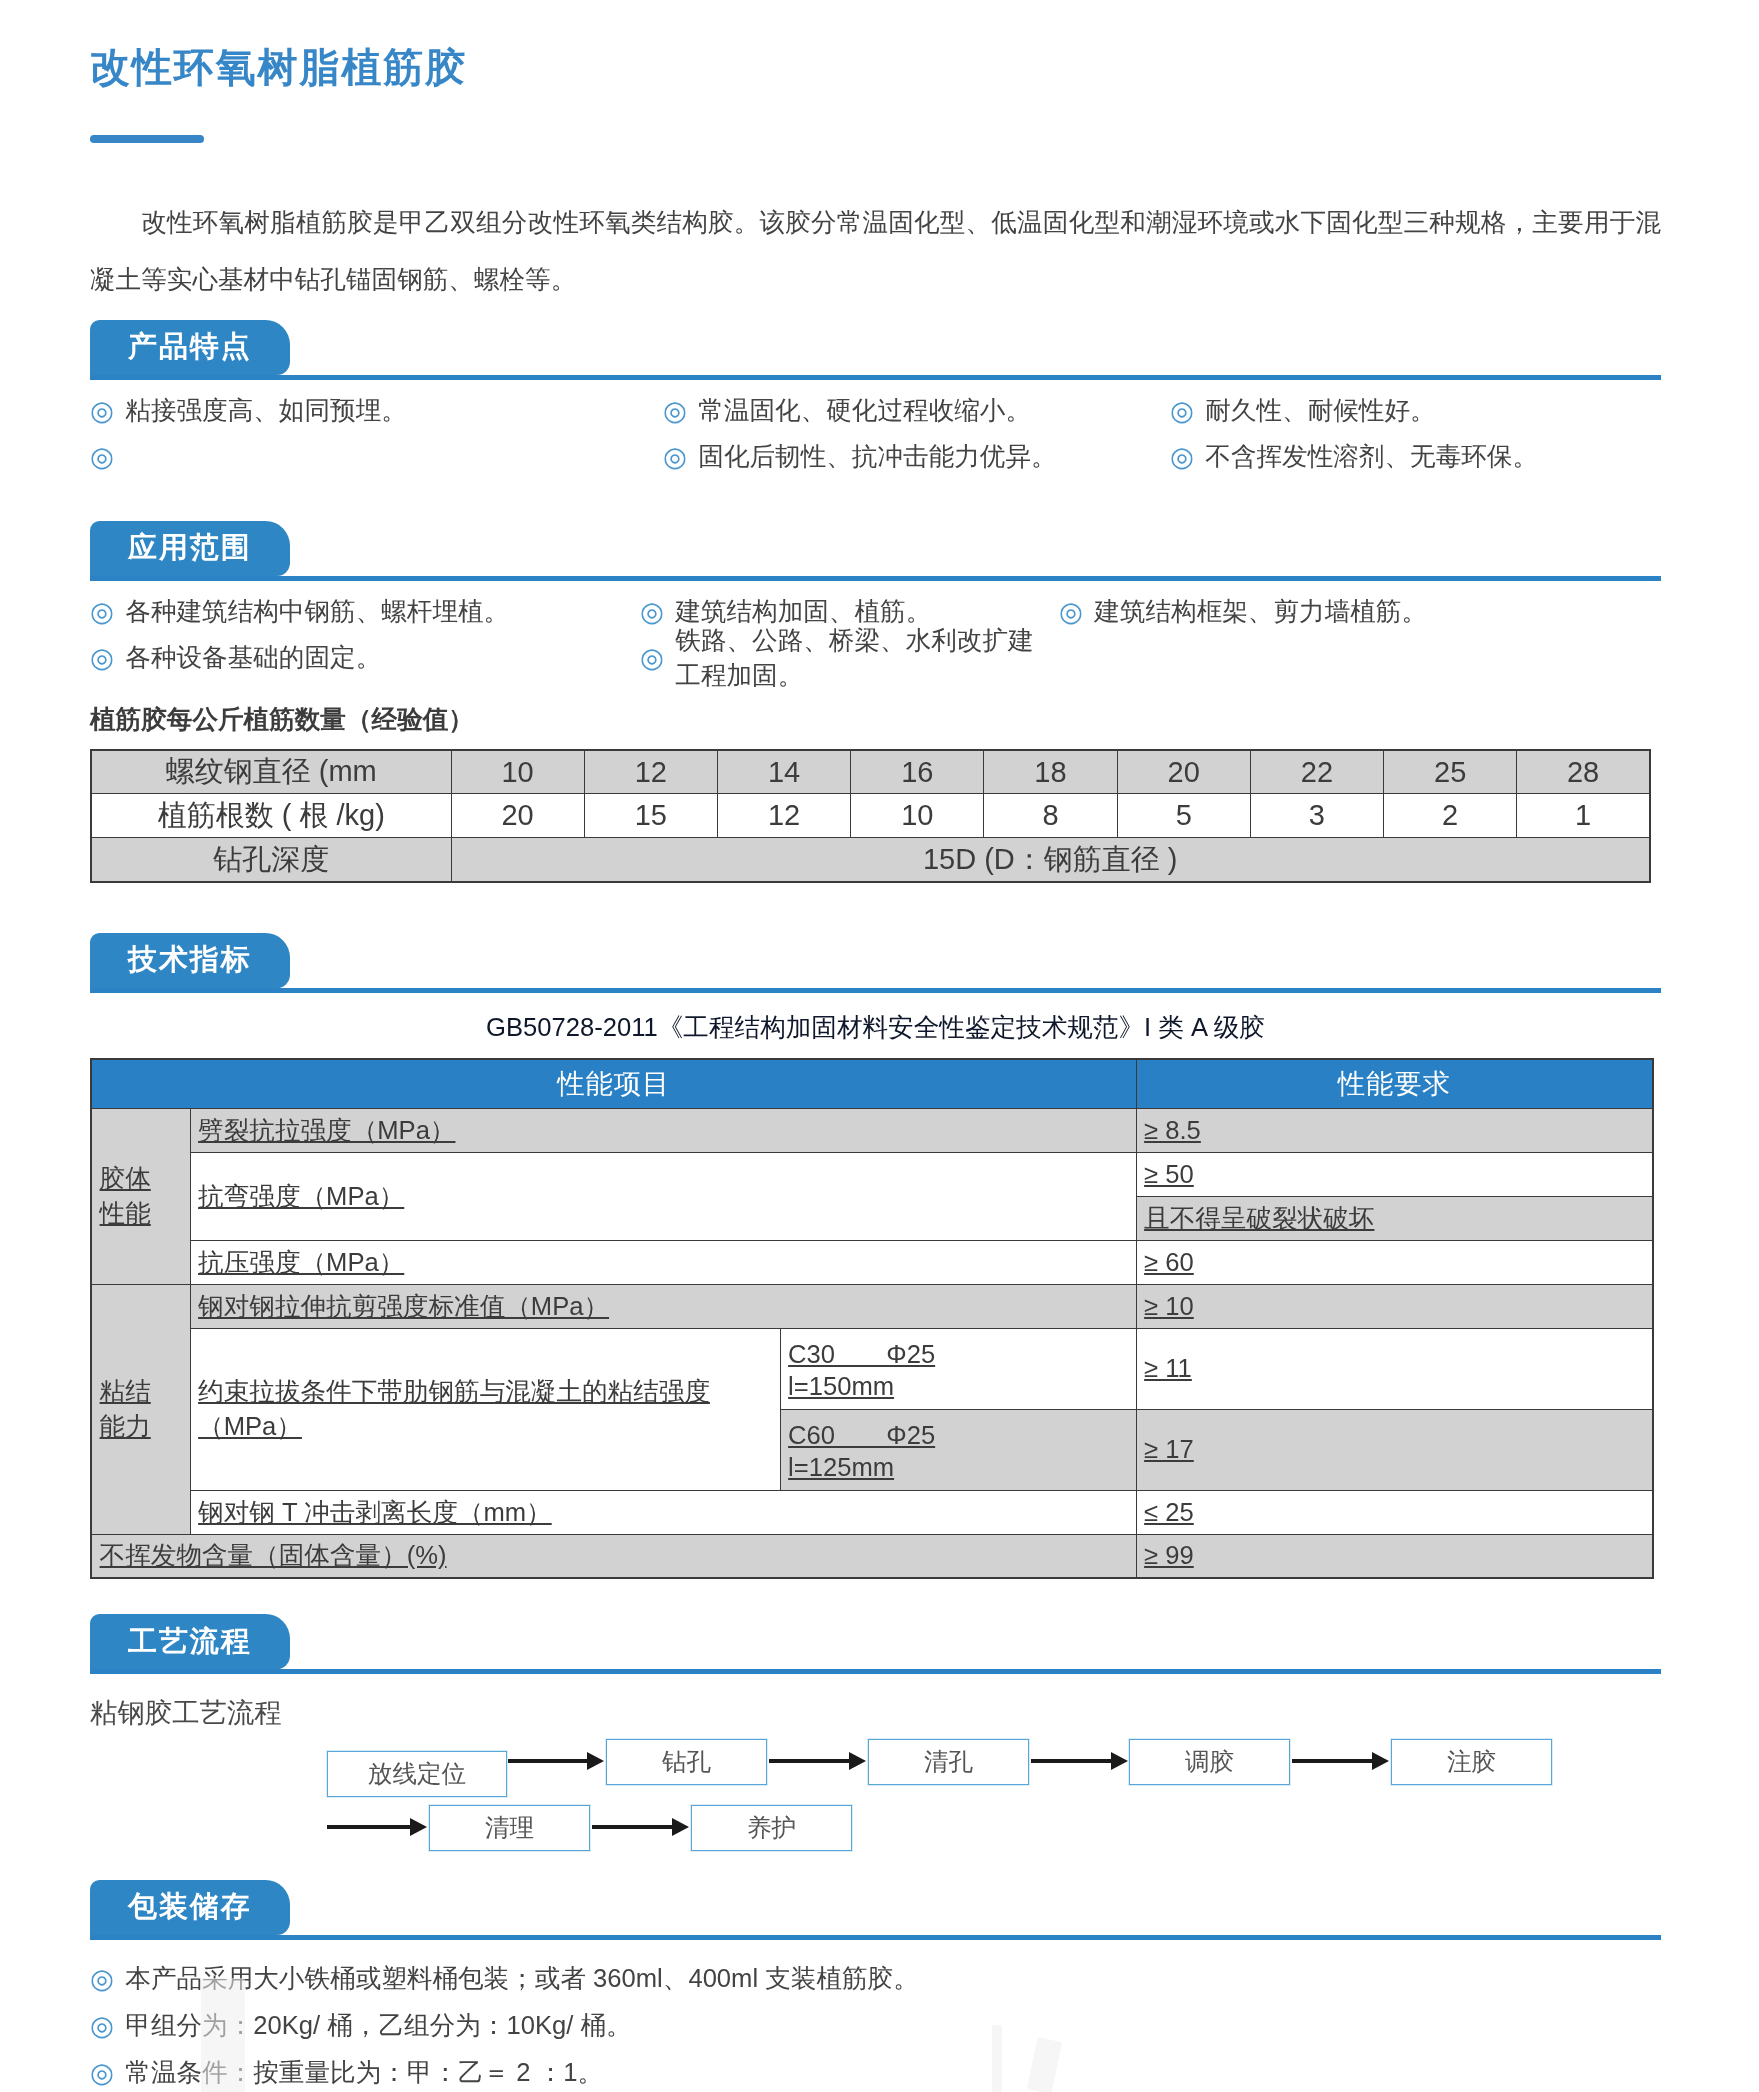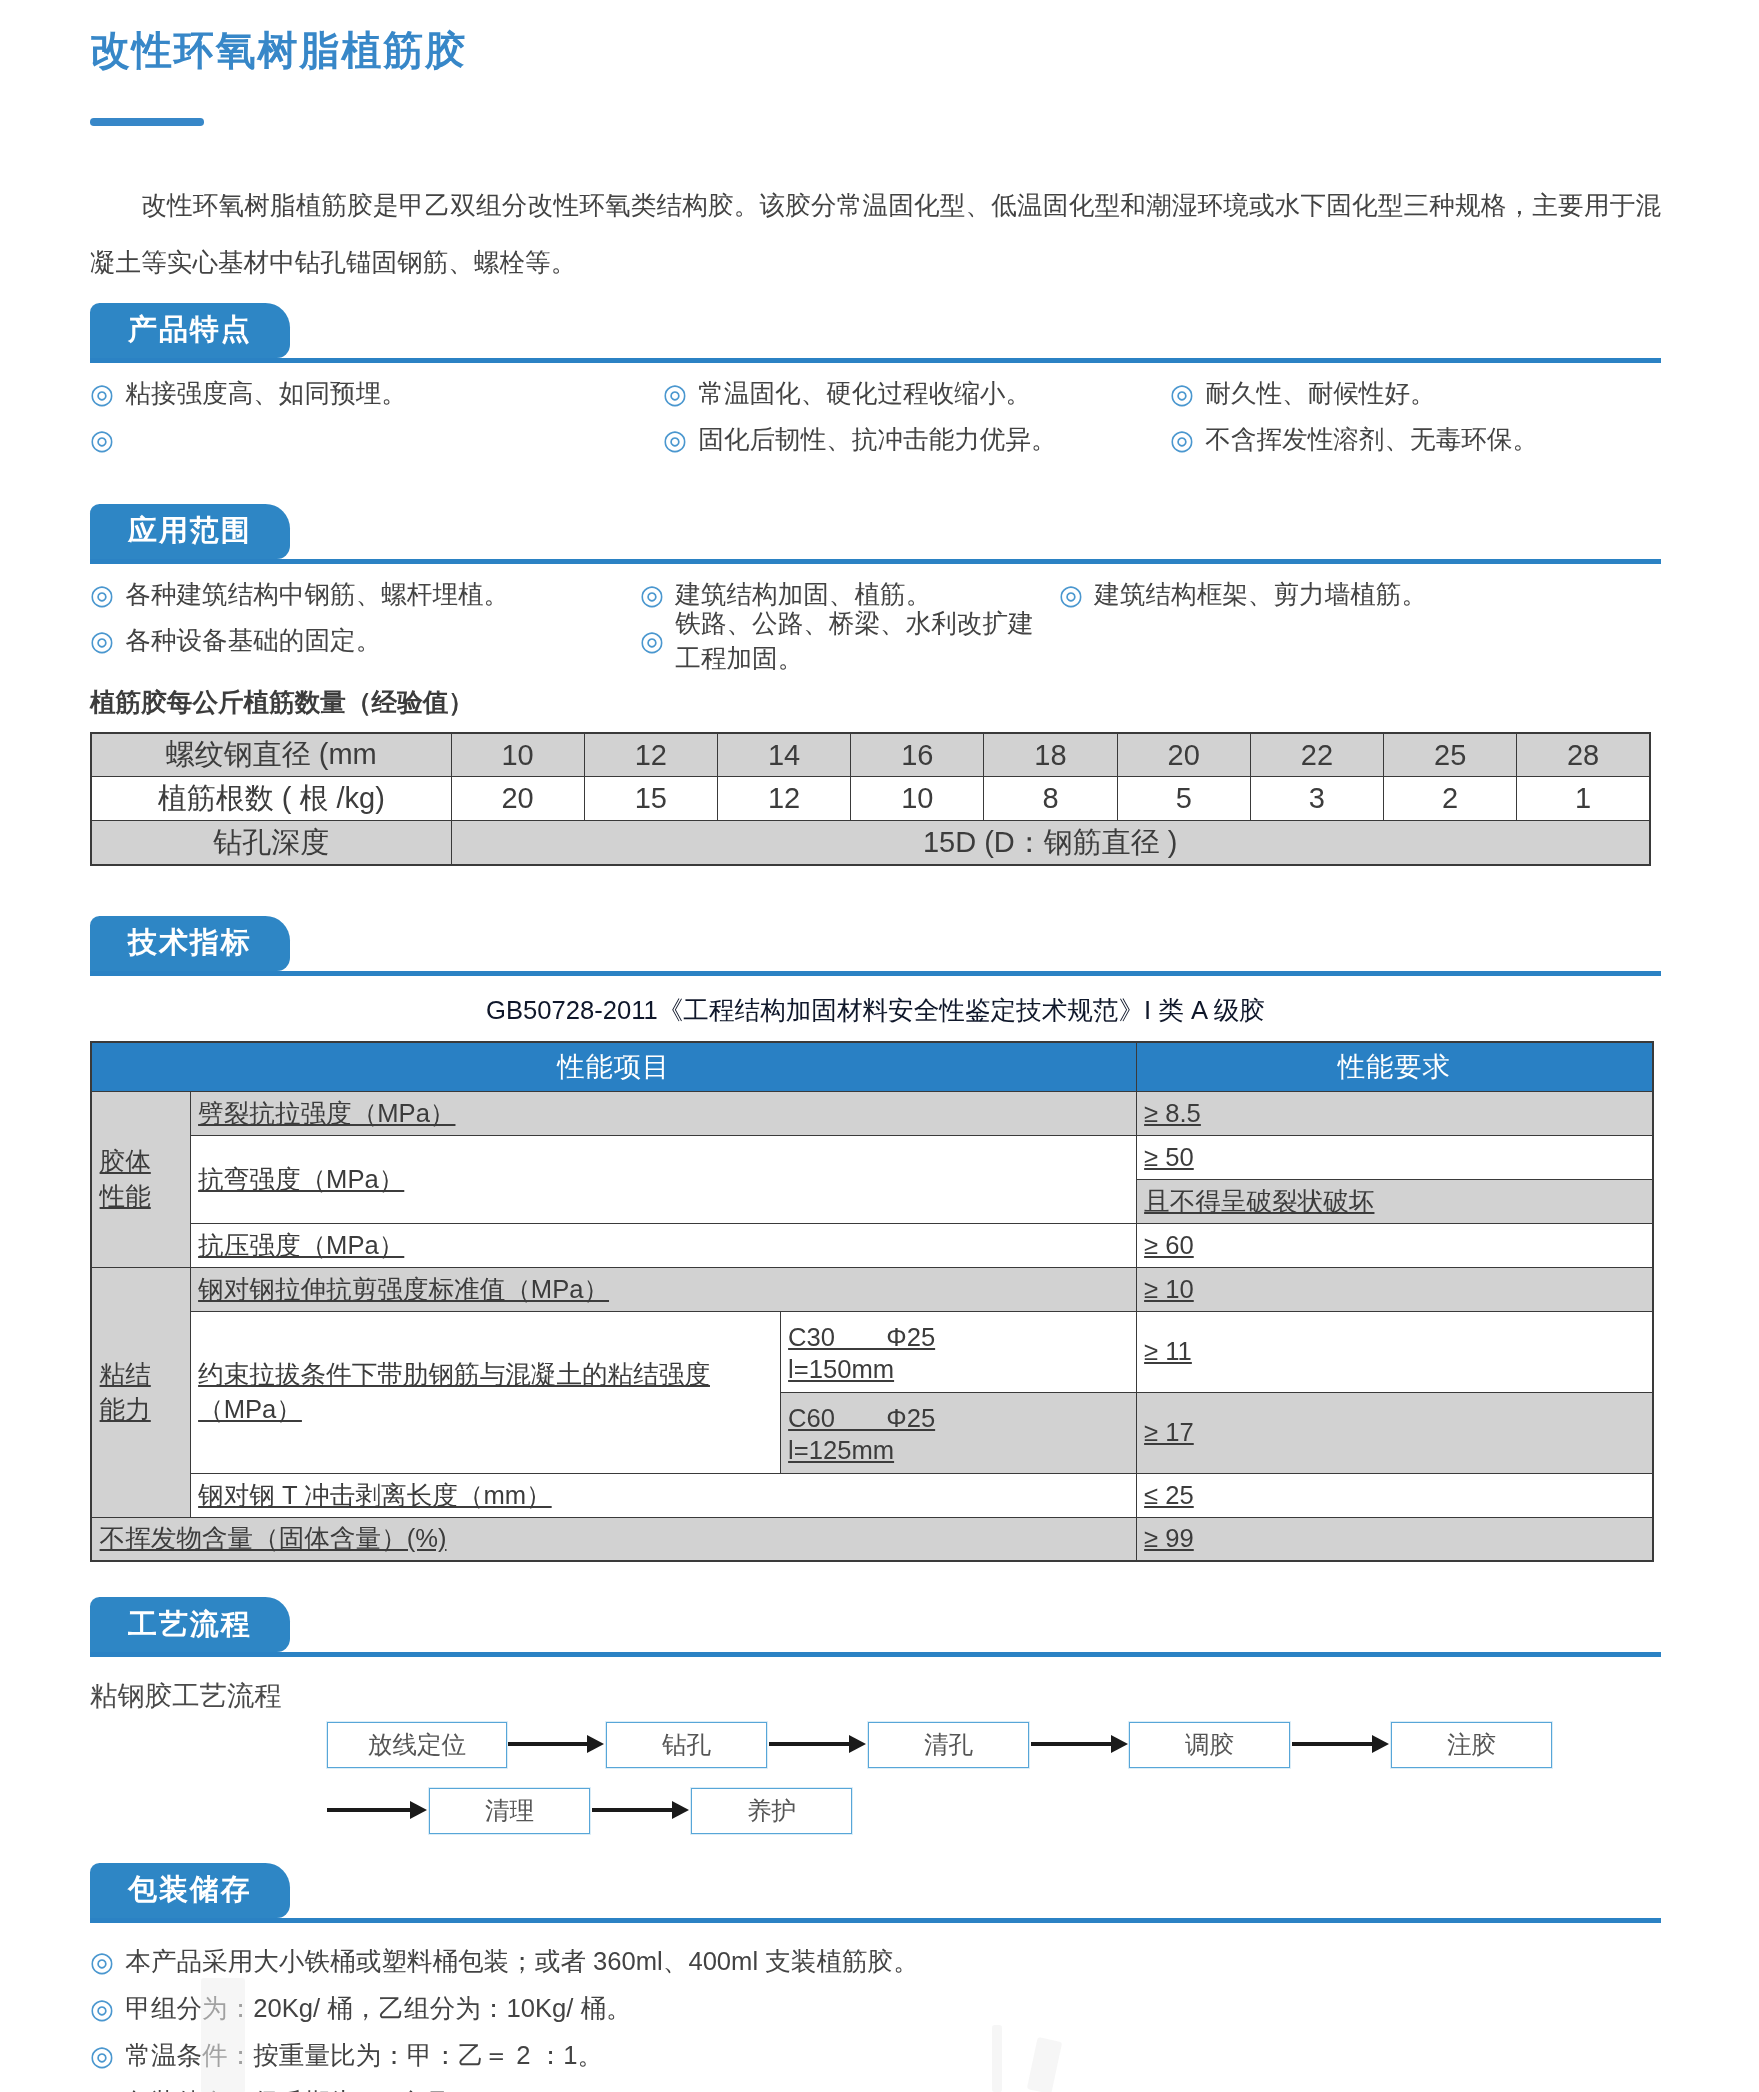--- a/index.html
+++ b/index.html
@@ -4,21 +4,21 @@
 <style>
   * { margin:0; padding:0; box-sizing:border-box; }
   body { background:#fff; }
   .page {
     position:relative; width:1759px; height:2092px; background:#ffffff;
     overflow:hidden; color:#3f3f3f;
     font-family:"Liberation Sans","DejaVu Sans",sans-serif;
   }
   .content { position:absolute; left:90px; top:0; width:1571px; }
 
-  .page-title { padding-top:23px; font-size:40px; font-weight:bold; color:#3787c8; letter-spacing:1.9px; }
+  .page-title { padding-top:40px; font-size:40px; font-weight:bold; color:#3787c8; letter-spacing:1.9px; }
   .title-dash { width:114px; height:7.6px; background:#3787c8; border-radius:3.8px; margin-top:40px; }
   .intro { margin-top:51px; font-size:25.6px; line-height:57px; text-indent:2em; text-align:justify; color:#434343; }
 
   .sec-head { position:relative; height:55px; border-bottom:5.7px solid #2b82c4; }
   .sec-tab {
     position:absolute; left:0; bottom:0; height:55px; padding:0 38px;
     background:#2e86c5; color:#ffffff; font-size:29px; font-weight:bold;
     display:flex; align-items:center; border-radius:9.5px 24.6px 13.2px 0;
     letter-spacing:1.9px;
   }
@@ -236,21 +236,21 @@
         <td class="g">≥ 99</td>
       </tr>
     </tbody>
       </table>
 
     <div class="sec-head" style="margin-top:40px;">
       <span class="sec-tab">工艺流程</span>
     </div>
     <div class="process-subtitle">粘钢胶工艺流程</div>
     <div class="flow">
-      <div class="fbox" style="left:237px; top:0; width:180px;">放线定位</div>
+      <div class="fbox" style="left:237px; top:12px; width:180px;">放线定位</div>
       <div class="arrow" style="left:418px; top:13.2px; width:96px;"></div>
       <div class="fbox" style="left:516px; top:0; width:161px;">钻孔</div>
       <div class="arrow" style="left:679px; top:13.2px; width:97px;"></div>
       <div class="fbox" style="left:778px; top:0; width:161px;">清孔</div>
       <div class="arrow" style="left:941px; top:13.2px; width:97px;"></div>
       <div class="fbox" style="left:1039px; top:0; width:161px;">调胶</div>
       <div class="arrow" style="left:1202px; top:13.2px; width:97px;"></div>
       <div class="fbox" style="left:1301px; top:0; width:161px;">注胶</div>
 
       <div class="arrow" style="left:237px; top:79px; width:100px;"></div>

